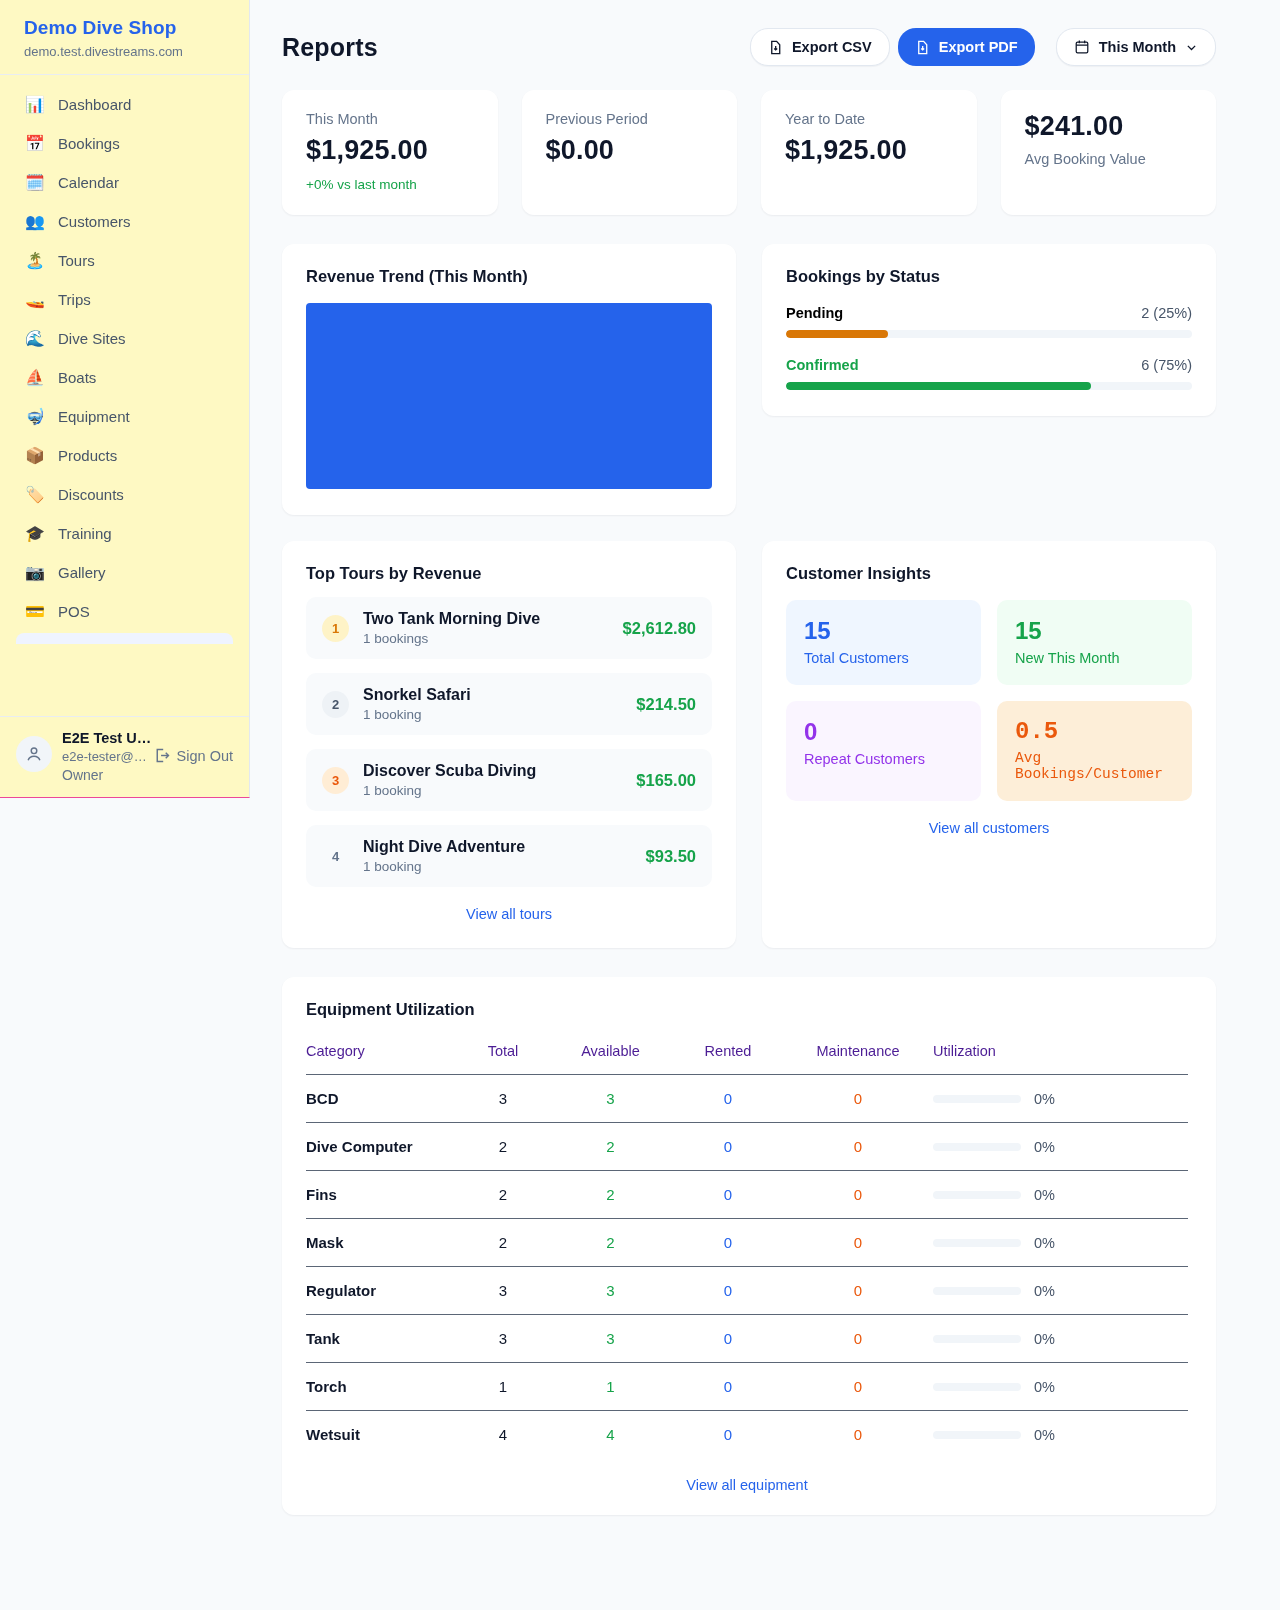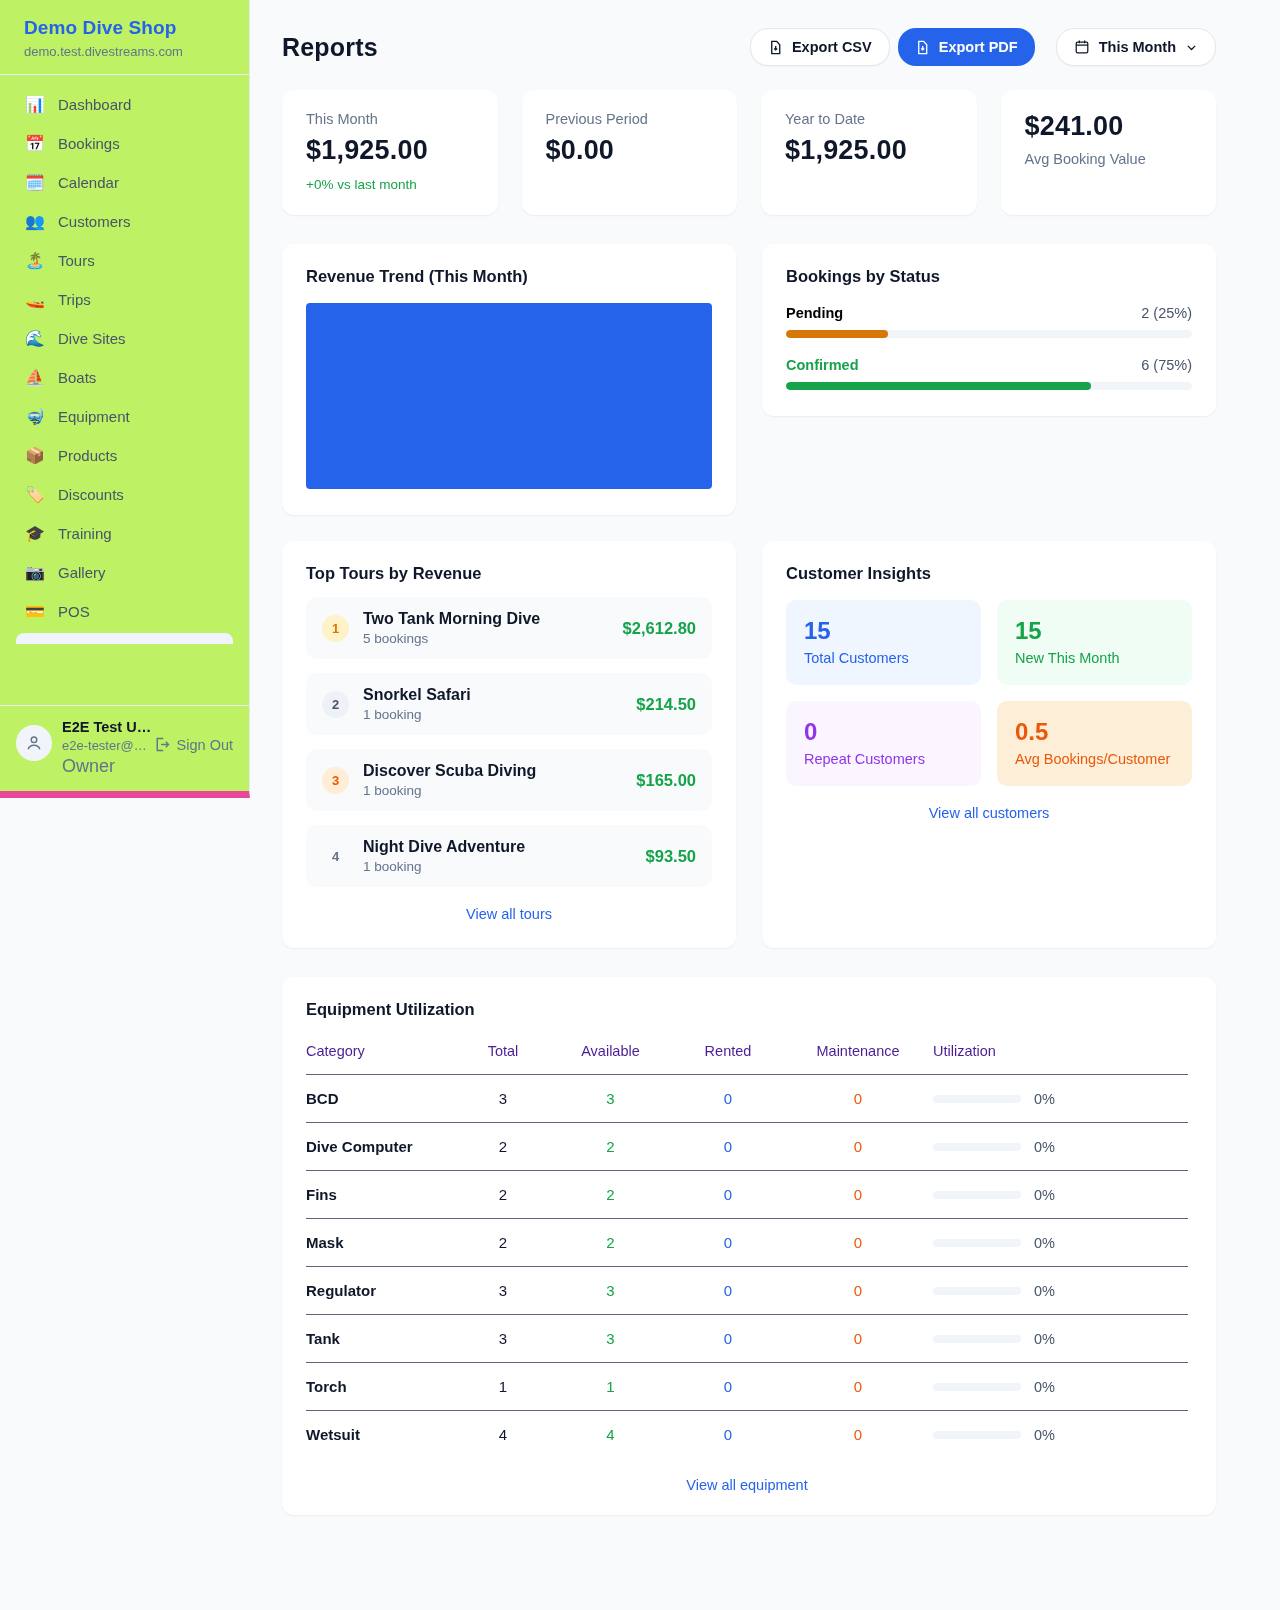--- a/index.html
+++ b/index.html
@@ -8,23 +8,23 @@
     min-height:1610px;
     background:#f8fafc;
     font-family:"Liberation Sans", sans-serif;
     color:#0f172a;
   }
   .app { display:flex; align-items:flex-start; width:1280px; }
 
   
   .left-col { width:250px; flex:0 0 250px; }
   .sidebar {
-    background:#bef264;
+    background:#fef9c3;
     border-right:1px solid #e2e8f0;
-    border-bottom:7px solid #ec4899;
+    border-bottom:1px solid #ec4899;
     height:798px;
     display:flex; flex-direction:column;
     overflow:hidden;
   }
   .sidebar-head { padding:17px 24px 15px; border-bottom:1px solid #e9edf3; }
   .shop-name { font-size:19px; font-weight:700; color:#2563eb; letter-spacing:.1px; }
   .shop-domain { font-size:13px; color:#64748b; margin-top:5px; }
   .nav { padding:10px 12px 0; flex:1; }
   .nav-item {
     display:flex; align-items:center; gap:13px;
@@ -40,21 +40,21 @@
   }
   .avatar {
     width:36px; height:36px; border-radius:50%;
     background:#f1f5f9; color:#64748b;
     display:flex; align-items:center; justify-content:center;
     flex:0 0 36px; margin-top:6px;
   }
   .user-block { min-width:0; }
   .user-name { font-size:14.5px; font-weight:700; color:#0f172a; white-space:nowrap; }
   .user-email { font-size:13px; color:#64748b; margin-top:3px; white-space:nowrap; }
-  .user-role  { font-size:18px; color:#64748b; margin-top:3px; }
+  .user-role  { font-size:14px; color:#64748b; margin-top:3px; }
   .signout {
     margin-left:auto; display:flex; align-items:center; gap:7px;
     color:#64748b; font-size:14.5px; padding-top:17px; cursor:pointer; white-space:nowrap;
   }
 
   
   .main { flex:1; padding:28px 64px 60px 32px; }
   .page-head { display:flex; align-items:center; justify-content:space-between; }
   .page-title { font-size:25px; font-weight:800; letter-spacing:.2px; }
   .actions { display:flex; align-items:center; gap:8px; }
@@ -121,21 +121,21 @@
   .tour-amount { font-size:16.5px; font-weight:700; color:#16a34a; white-space:nowrap; }
   .view-link { display:block; width:100%; text-align:center; color:#2563eb; font-size:14.5px; margin-top:19px; background:none; border:none; cursor:pointer; font-family:inherit; }
 
   .insights { display:grid; grid-template-columns:1fr 1fr; gap:16px; margin-top:17px; }
   .tile { border-radius:10px; padding:17px 18px 19px; }
   .tile-value { font-size:24px; font-weight:800; }
   .tile-label { font-size:14.5px; font-weight:500; margin-top:5px; }
   .t-blue   { background:#eff6ff; color:#2563eb; }
   .t-green  { background:#f0fdf4; color:#16a34a; }
   .t-purple { background:#faf5ff; color:#9333ea; }
-  .t-orange { background:#fdeed8; color:#ea580c; }
+  .t-orange { background:#fdeed8; color:#ea580c;font-family:Liberation Mono, monospace; }
 
   
   .equip-card { margin-top:29px; padding:23px 28px 22px 24px; }
   table.equip { width:100%; border-collapse:collapse; margin-top:14px; }
   table.equip th {
     font-size:14.5px; color:#4c1d95; font-weight:400;
     text-align:center; padding:10px 0 15px;
     border-bottom:1px solid #5b6676;
   }
   table.equip th.col-category, table.equip td.cell-category { text-align:left; }
@@ -335,21 +335,21 @@
     </section>
 
     <section class="row3">
       <div class="card pad-card">
         <div class="card-title">Top Tours by Revenue</div>
 
         <div class="tour">
           <span class="rank rank-1">1</span>
           <span class="tour-info">
             <span class="tour-name">Two Tank Morning Dive</span>
-            <div class="tour-sub">5 bookings</div>
+            <div class="tour-sub">1 bookings</div>
           </span>
           <span class="tour-amount">$2,612.80</span>
         </div>
         <div class="tour">
           <span class="rank rank-2">2</span>
           <span class="tour-info">
             <span class="tour-name">Snorkel Safari</span>
             <div class="tour-sub">1 booking</div>
           </span>
           <span class="tour-amount">$214.50</span>

